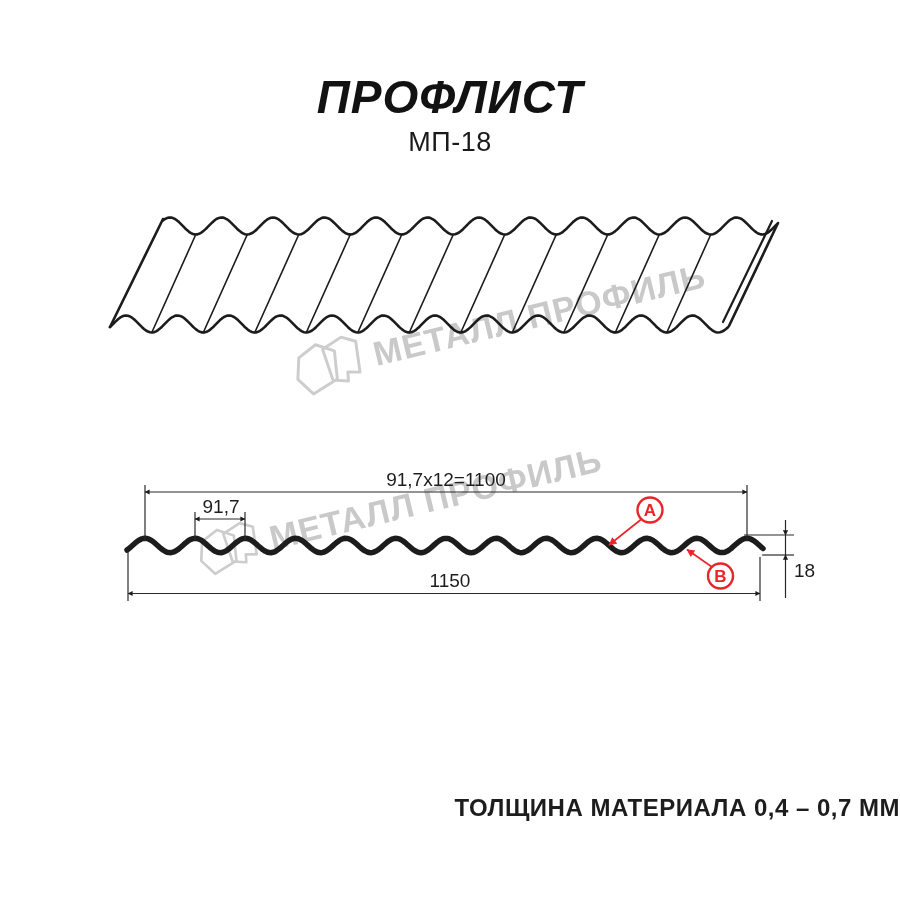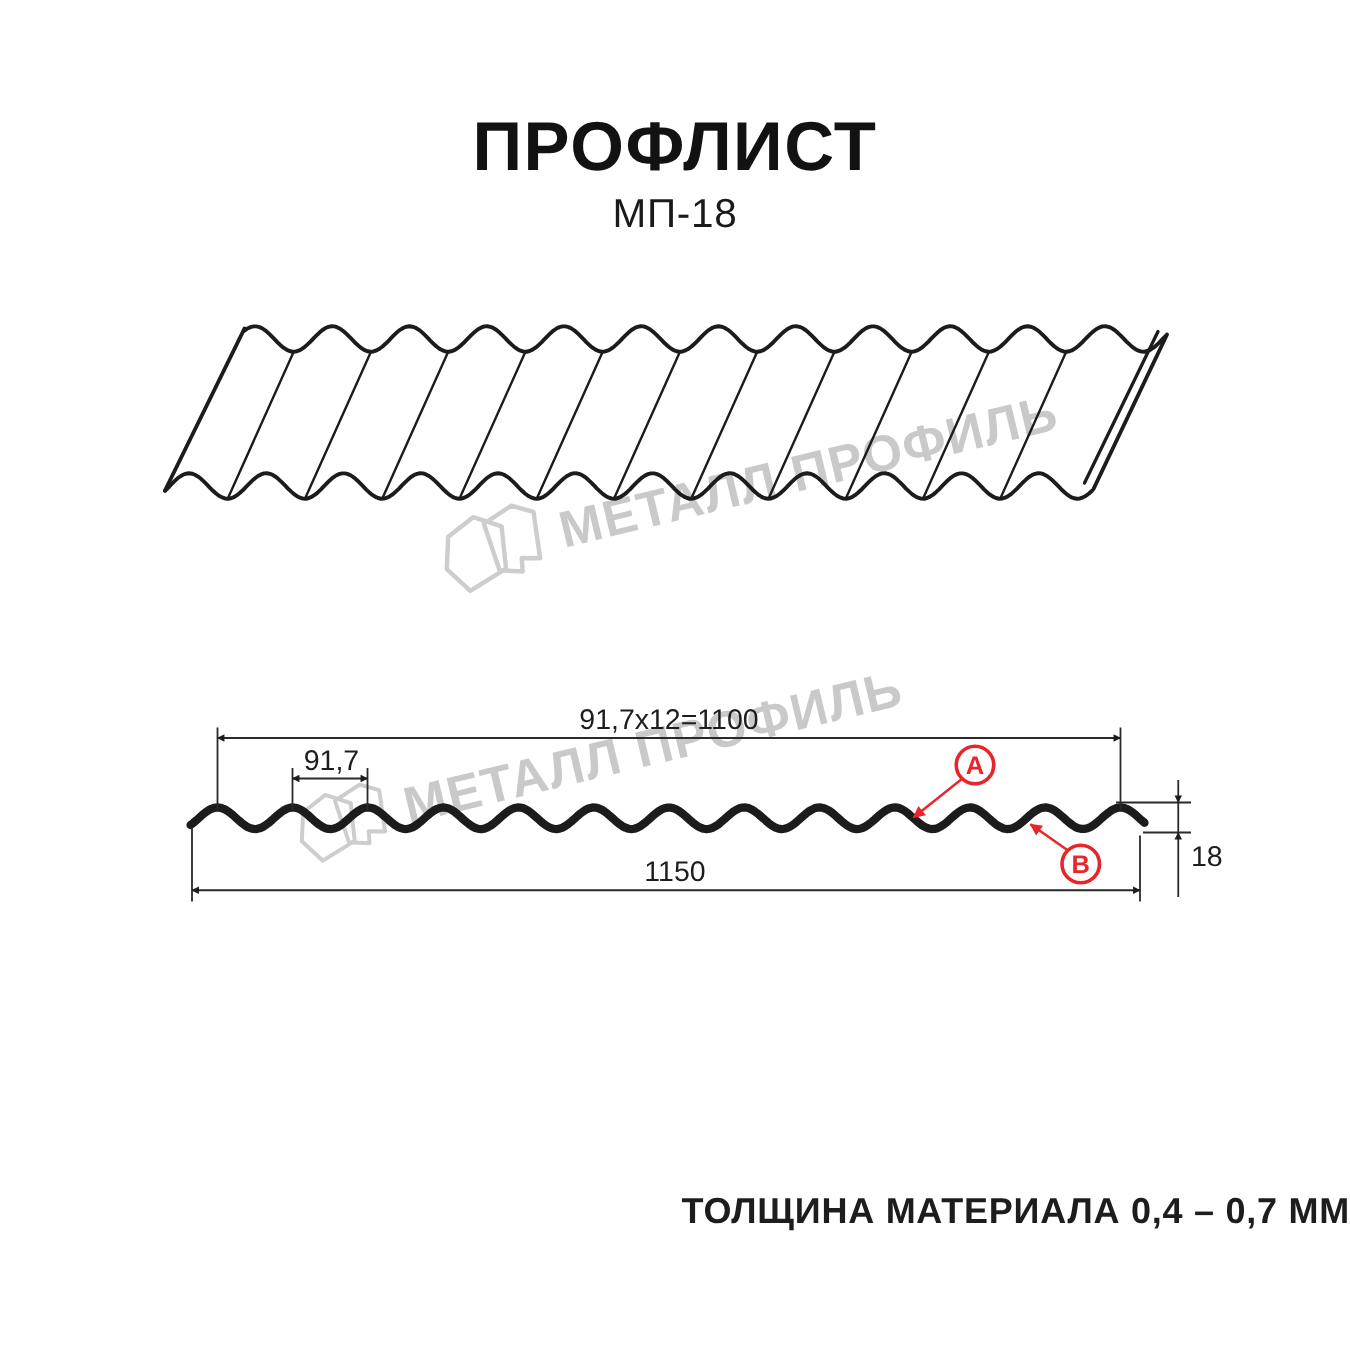--- a/index.html
+++ b/index.html
@@ -2,21 +2,21 @@
 <html><head>
 <meta charset="utf-8">
 <style>
   html,body{margin:0;padding:0}
   body{
     width:900px;height:900px;background:#ffffff;position:relative;overflow:hidden;
     font-family:"Liberation Sans",sans-serif;
   }
   .page-title{
     position:absolute;top:70px;left:0;width:900px;text-align:center;
-    font-size:46px;font-weight:700;color:#121212;letter-spacing:1px;
+    font-size:46px;font-weight:700;color:#121212;letter-spacing:1px;font-style:italic;
   }
   .page-subtitle{
     position:absolute;top:127px;left:0;width:900px;text-align:center;
     font-size:27px;font-weight:500;color:#1a1a1a;letter-spacing:.5px;
   }
   .footer-note{
     position:absolute;top:794px;left:0;width:900px;text-align:right;
     font-size:24px;font-weight:600;color:#1d1d1d;letter-spacing:.5px;
   }
   .watermark{

